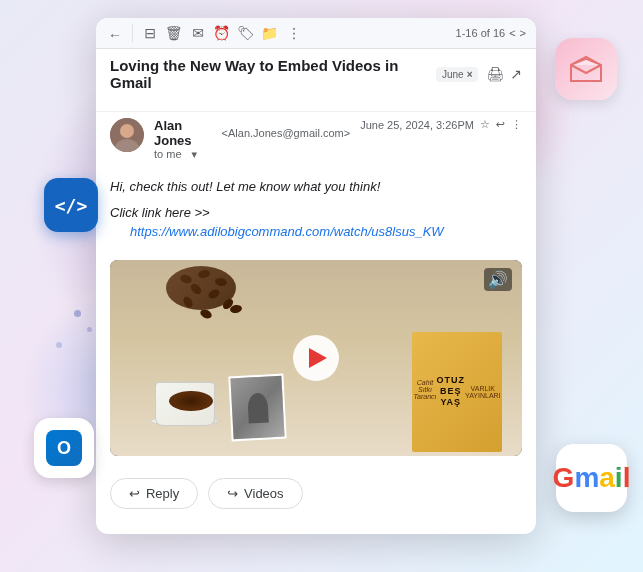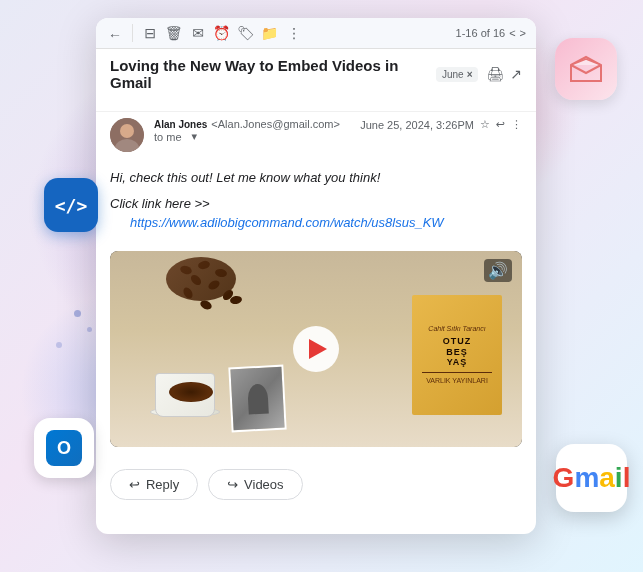--- a/index.html
+++ b/index.html
@@ -217,33 +217,33 @@
       color: white;
       font-size: 13px;
       font-weight: bold;
       flex-shrink: 0;
       overflow: hidden;
     }
     .sender-info {
       flex: 1;
     }
     .sender-name {
-      font-size: 10px;
+      font-size: 13px;
       font-weight: 600;
       color: #202124;
     }
     .sender-email {
       font-size: 11px;
       color: #5f6368;
     }
     .sender-to {
       font-size: 11px;
       color: #5f6368;
       display: flex;
-      align-items: center;
+      align-items: flex-start;
       gap: 10px;
     }
     .sender-meta {
       display: flex;
       align-items: center;
       gap: 6px;
       color: #5f6368;
       font-size: 11px;
     }
     .date-str {
@@ -314,27 +314,27 @@
       height: 20px;
       background: radial-gradient(ellipse, #3d1c02 0%, #5c2d0a 60%, #4a2008 100%);
       border-radius: 50%;
       position: absolute;
       top: 8px;
       left: 13px;
     }
     .book-yellow {
       position: absolute;
       right: 20px;
-      bottom: 32px;
+      bottom: 4px;
       width: 90px;
       height: 120px;
       background: linear-gradient(135deg, #e8b84b, #d4a030);
       border-radius: 2px;
       display: flex;
-      flex-direction: column;
+      flex-direction: row;
       align-items: center;
       justify-content: center;
       padding: 8px;
     }
     .book-title {
       font-size: 9px;
       font-weight: bold;
       color: #1a0a00;
       text-align: center;
       line-height: 1.2;

